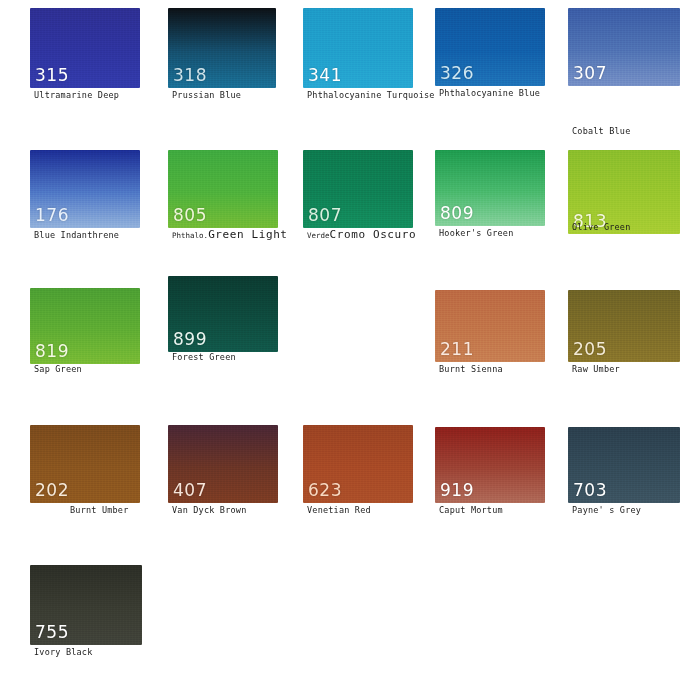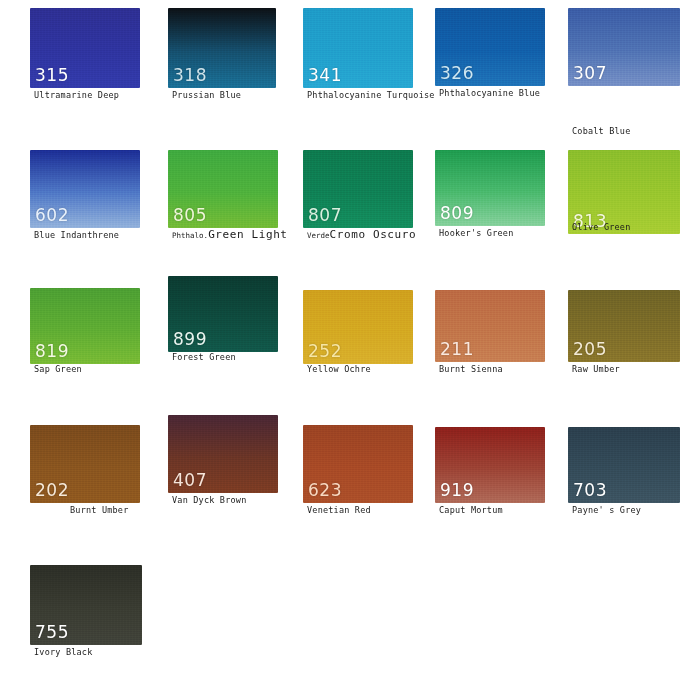--- a/index.html
+++ b/index.html
@@ -117,21 +117,21 @@
       <div class="swatch-code" style="color: rgb(207, 231, 242); top: 57px;">326</div>
       <div class="swatch-name" style="top: 80px;"><span>Phthalocyanine Blue</span></div>
     </div>
     <div class="swatch-cell" style="left: 568px; top: 8px; width: 112px; height: 94px;">
       <div class="swatch-patch" style="width: 112px; height: 78px; background: linear-gradient(rgb(58, 92, 166) 0%, rgb(80, 115, 180) 55%, rgb(118, 144, 198) 100%);"></div>
       <div class="swatch-code" style="color: rgb(255, 255, 255); top: 57px;">307</div>
       <div class="swatch-name" style="top: 82px; margin-top: 36px;"><span>Cobalt Blue</span></div>
     </div>
     <div class="swatch-cell" style="left: 30px; top: 150px; width: 110px; height: 92px;">
       <div class="swatch-patch" style="width: 110px; height: 78px; background: linear-gradient(rgb(27, 45, 149) 0%, rgb(79, 120, 198) 55%, rgb(147, 178, 220) 100%);"></div>
-      <div class="swatch-code" style="color: rgb(233, 241, 251); top: 57px;">602</div>
+      <div class="swatch-code" style="color: rgb(233, 241, 251); top: 57px;">176</div>
       <div class="swatch-name" style="top: 80px;"><span>Blue Indanthrene</span></div>
     </div>
     <div class="swatch-cell" style="left: 168px; top: 150px; width: 110px; height: 92px;">
       <div class="swatch-patch" style="width: 110px; height: 78px; background: linear-gradient(rgb(63, 170, 63) 0%, rgb(79, 178, 60) 55%, rgb(116, 187, 54) 100%);"></div>
       <div class="swatch-code" style="color: rgb(238, 246, 216); top: 57px;">805</div>
       <div class="swatch-name" style="top: 80px;"><span class="name-prefix">Phthalo.</span><span class="name-main">Green Light</span></div>
     </div>
     <div class="swatch-cell" style="left: 303px; top: 150px; width: 110px; height: 92px;">
       <div class="swatch-patch" style="width: 110px; height: 78px; background: linear-gradient(rgb(13, 122, 78) 0%, rgb(15, 129, 85) 55%, rgb(20, 142, 94) 100%);"></div>
       <div class="swatch-code" style="color: rgb(217, 240, 223); top: 57px;">807</div>
@@ -150,41 +150,36 @@
     <div class="swatch-cell" style="left: 30px; top: 288px; width: 110px; height: 88px;">
       <div class="swatch-patch" style="width: 110px; height: 76px; background: linear-gradient(rgb(76, 159, 51) 0%, rgb(95, 173, 51) 55%, rgb(121, 187, 53) 100%);"></div>
       <div class="swatch-code" style="color: rgb(243, 249, 226); top: 55px;">819</div>
       <div class="swatch-name" style="top: 76px;"><span>Sap Green</span></div>
     </div>
     <div class="swatch-cell" style="left: 168px; top: 276px; width: 110px; height: 88px;">
       <div class="swatch-patch" style="width: 110px; height: 76px; background: linear-gradient(rgb(11, 59, 49) 0%, rgb(14, 75, 62) 55%, rgb(17, 88, 74) 100%);"></div>
       <div class="swatch-code" style="color: rgb(232, 244, 239); top: 55px;">899</div>
       <div class="swatch-name" style="top: 76px;"><span>Forest Green</span></div>
     </div>
-    <div class="swatch-cell" style="left: 303px; top: 290px; width: 110px; height: 86px;">
-      <div class="swatch-patch" style="width: 110px; height: 74px; background: linear-gradient(rgb(207, 160, 29) 0%, rgb(212, 169, 33) 55%, rgb(217, 176, 44) 100%);"></div>
-      <div class="swatch-code" style="color: rgb(247, 230, 164); top: 53px;">252</div>
-      <div class="swatch-name" style="top: 74px;"><span>Yellow Ochre</span></div>
-    </div>
     <div class="swatch-cell" style="left: 435px; top: 290px; width: 110px; height: 86px;">
       <div class="swatch-patch" style="width: 110px; height: 72px; background: linear-gradient(rgb(188, 106, 67) 0%, rgb(194, 117, 73) 55%, rgb(200, 127, 82) 100%);"></div>
       <div class="swatch-code" style="color: rgb(250, 232, 222); top: 51px;">211</div>
       <div class="swatch-name" style="top: 74px;"><span>Burnt Sienna</span></div>
     </div>
     <div class="swatch-cell" style="left: 568px; top: 290px; width: 112px; height: 86px;">
       <div class="swatch-patch" style="width: 112px; height: 72px; background: linear-gradient(rgb(111, 99, 38) 0%, rgb(125, 109, 40) 55%, rgb(138, 118, 44) 100%);"></div>
       <div class="swatch-code" style="color: rgb(243, 234, 214); top: 51px;">205</div>
       <div class="swatch-name" style="top: 74px;"><span>Raw Umber</span></div>
     </div>
     <div class="swatch-cell" style="left: 30px; top: 425px; width: 110px; height: 92px;">
       <div class="swatch-patch" style="width: 110px; height: 78px; background: linear-gradient(rgb(122, 74, 28) 0%, rgb(138, 85, 31) 55%, rgb(144, 89, 31) 100%);"></div>
       <div class="swatch-code" style="color: rgb(246, 233, 216); top: 57px;">202</div>
       <div class="swatch-name" style="top: 80px; margin-left: 36px;"><span>Burnt Umber</span></div>
     </div>
-    <div class="swatch-cell" style="left: 168px; top: 415px; width: 96px; height: 92px;">
+    <div class="swatch-cell" style="left: 168px; top: 425px; width: 96px; height: 92px;">
       <div class="swatch-patch" style="width: 110px; height: 78px; background: linear-gradient(rgb(73, 38, 52) 0%, rgb(107, 53, 38) 55%, rgb(125, 60, 35) 100%);"></div>
       <div class="swatch-code" style="color: rgb(246, 228, 217); top: 57px;">407</div>
       <div class="swatch-name" style="top: 80px;"><span>Van Dyck Brown</span></div>
     </div>
     <div class="swatch-cell" style="left: 303px; top: 425px; width: 110px; height: 92px;">
       <div class="swatch-patch" style="width: 110px; height: 78px; background: linear-gradient(rgb(155, 67, 35) 0%, rgb(168, 74, 38) 55%, rgb(172, 79, 41) 100%);"></div>
       <div class="swatch-code" style="color: rgb(248, 216, 192); top: 57px;">623</div>
       <div class="swatch-name" style="top: 80px;"><span>Venetian Red</span></div>
     </div>
     <div class="swatch-cell" style="left: 435px; top: 427px; width: 110px; height: 90px;">

